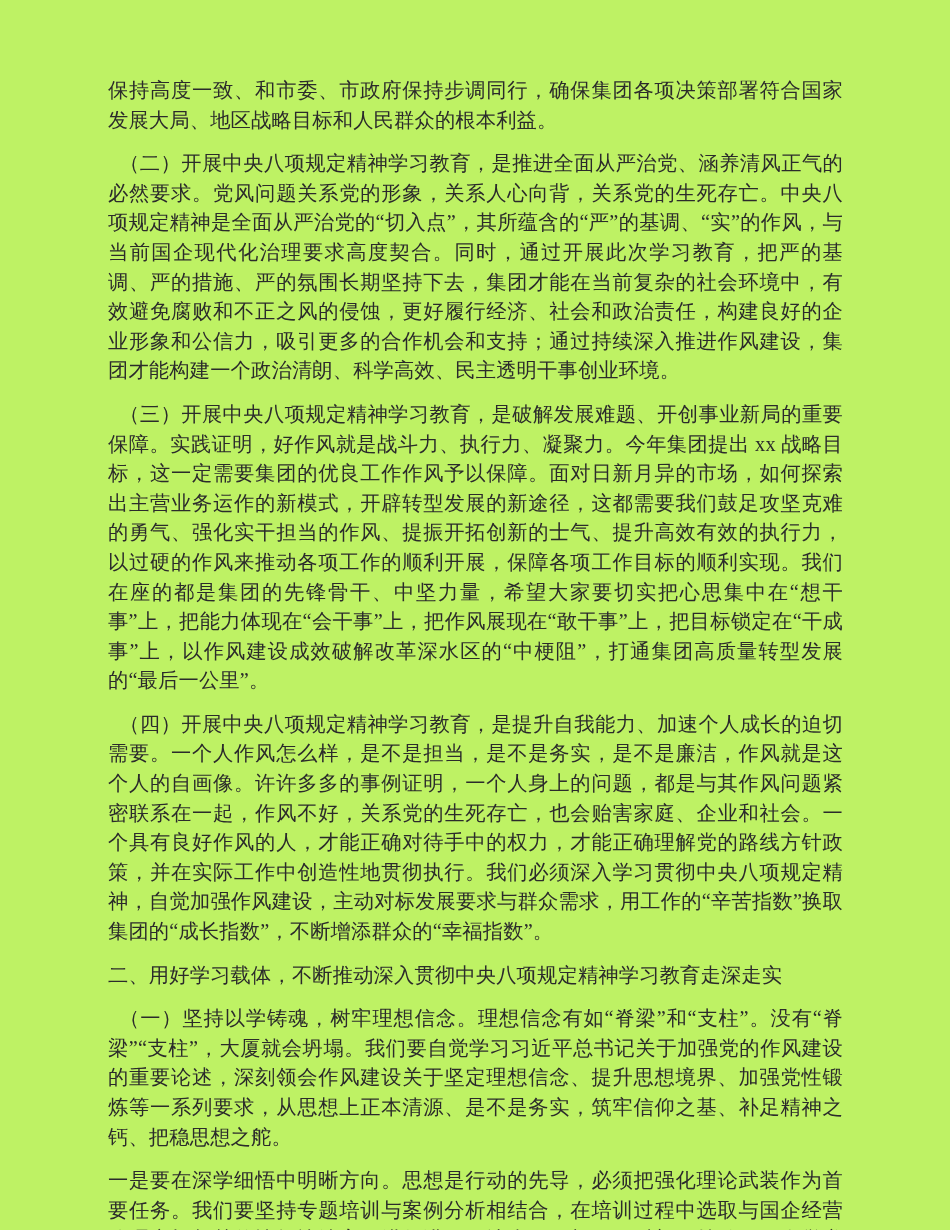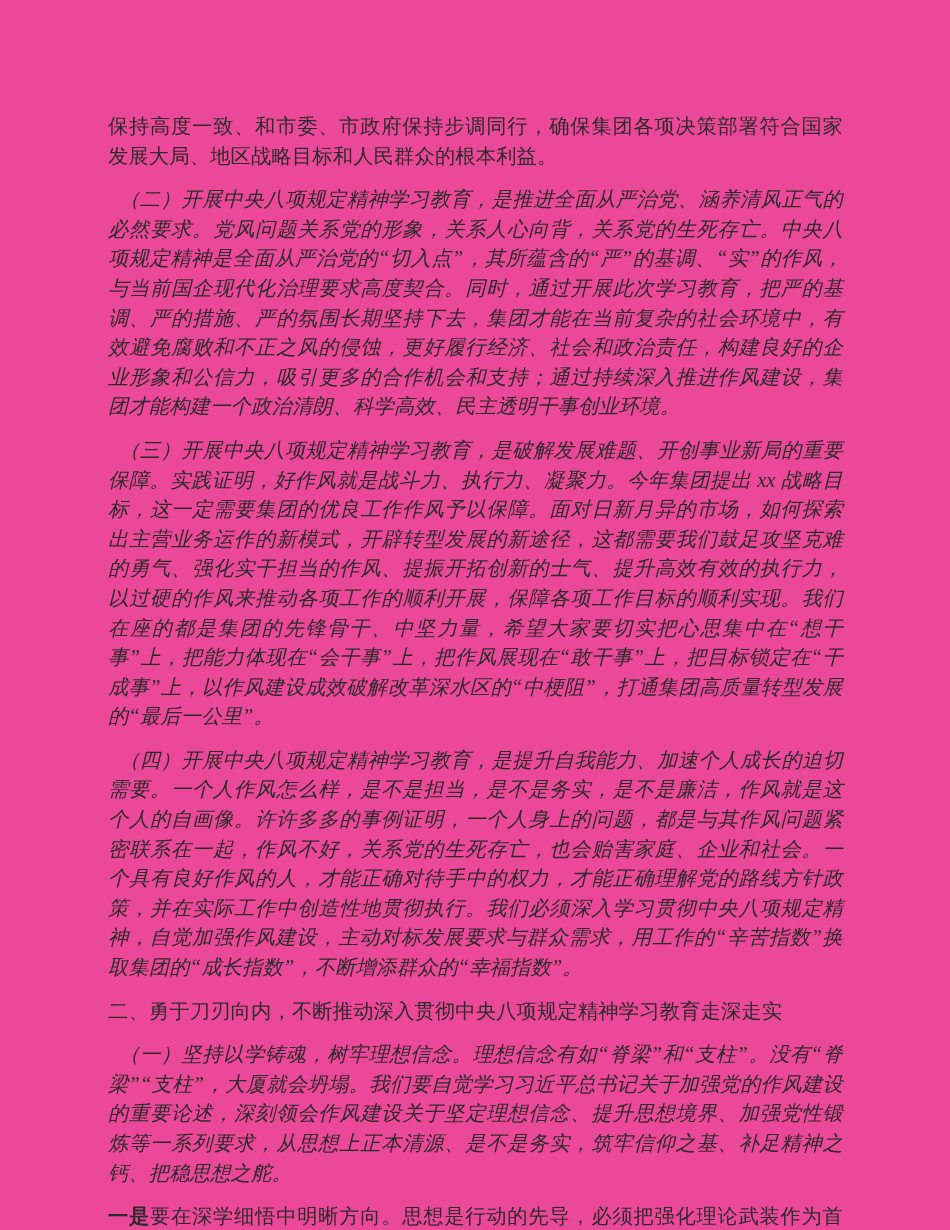--- a/index.html
+++ b/index.html
@@ -11,22 +11,22 @@
     width: 950px;
     height: 1230px;
     overflow: hidden;
     font-family: "Liberation Serif", "DejaVu Serif", serif;
     color: #2b2b2b;
   }
   .page {
     width: 950px;
     height: 1230px;
     box-sizing: border-box;
-    padding: 112px 107px 0 108px;
-    background: #ec4899;
+    padding: 76px 107px 0 108px;
+    background: #bef264;
   }
   .doc-body {
     width: 735px;
   }
   p.para {
     margin: 0 0 0 0;
     font-size: 20.3px;
     line-height: 29.6px;
     text-align: justify;
     text-justify: inter-ideograph;
@@ -37,40 +37,39 @@
   p.para + p.para {
     margin-top: 14px;
   }
   
   p.flush {
     text-indent: 0;
   }
   
   p.paren-lead {
     text-indent: 0.55em;
-    font-style: italic;
   }
   .bold-lead {
-    font-weight: bold;
+    font-weight: normal;
   }
 </style>
 </head>
 <body>
 
 <div class="page">
   <div class="doc-body">
 
     <p class="para flush">保持高度一致、和市委、市政府保持步调同行，确保集团各项决策部署符合国家发展大局、地区战略目标和人民群众的根本利益。</p>
 
     <p class="para paren-lead">（二）开展中央八项规定精神学习教育，是推进全面从严治党、涵养清风正气的必然要求。党风问题关系党的形象，关系人心向背，关系党的生死存亡。中央八项规定精神是全面从严治党的“切入点”，其所蕴含的“严”的基调、“实”的作风，与当前国企现代化治理要求高度契合。同时，通过开展此次学习教育，把严的基调、严的措施、严的氛围长期坚持下去，集团才能在当前复杂的社会环境中，有效避免腐败和不正之风的侵蚀，更好履行经济、社会和政治责任，构建良好的企业形象和公信力，吸引更多的合作机会和支持；通过持续深入推进作风建设，集团才能构建一个政治清朗、科学高效、民主透明干事创业环境。</p>
 
     <p class="para paren-lead">（三）开展中央八项规定精神学习教育，是破解发展难题、开创事业新局的重要保障。实践证明，好作风就是战斗力、执行力、凝聚力。今年集团提出 xx 战略目标，这一定需要集团的优良工作作风予以保障。面对日新月异的市场，如何探索出主营业务运作的新模式，开辟转型发展的新途径，这都需要我们鼓足攻坚克难的勇气、强化实干担当的作风、提振开拓创新的士气、提升高效有效的执行力，以过硬的作风来推动各项工作的顺利开展，保障各项工作目标的顺利实现。我们在座的都是集团的先锋骨干、中坚力量，希望大家要切实把心思集中在“想干事”上，把能力体现在“会干事”上，把作风展现在“敢干事”上，把目标锁定在“干成事”上，以作风建设成效破解改革深水区的“中梗阻”，打通集团高质量转型发展的“最后一公里”。</p>
 
     <p class="para paren-lead">（四）开展中央八项规定精神学习教育，是提升自我能力、加速个人成长的迫切需要。一个人作风怎么样，是不是担当，是不是务实，是不是廉洁，作风就是这个人的自画像。许许多多的事例证明，一个人身上的问题，都是与其作风问题紧密联系在一起，作风不好，关系党的生死存亡，也会贻害家庭、企业和社会。一个具有良好作风的人，才能正确对待手中的权力，才能正确理解党的路线方针政策，并在实际工作中创造性地贯彻执行。我们必须深入学习贯彻中央八项规定精神，自觉加强作风建设，主动对标发展要求与群众需求，用工作的“辛苦指数”换取集团的“成长指数”，不断增添群众的“幸福指数”。</p>
 
-    <p class="para flush">二、勇于刀刃向内，不断推动深入贯彻中央八项规定精神学习教育走深走实</p>
+    <p class="para flush">二、用好学习载体，不断推动深入贯彻中央八项规定精神学习教育走深走实</p>
 
     <p class="para paren-lead">（一）坚持以学铸魂，树牢理想信念。理想信念有如“脊梁”和“支柱”。没有“脊梁”“支柱”，大厦就会坍塌。我们要自觉学习习近平总书记关于加强党的作风建设的重要论述，深刻领会作风建设关于坚定理想信念、提升思想境界、加强党性锻炼等一系列要求，从思想上正本清源、是不是务实，筑牢信仰之基、补足精神之钙、把稳思想之舵。</p>
 
     <p class="para flush"><span class="bold-lead">一是</span><span>要在深学细悟中明晰方向。思想是行动的先导，必须把强化理论武装作为首要任务。我们要坚持专题培训与案例分析相结合，在培训过程中选取与国企经营管理密切相关的违规违法案例进行讲解，让党员干部职工时刻保持警醒，自觉遵守纪律规定；要坚持线下学习与线上自学相结合，逐字逐句研读八项规定及其实施细则，把握“精简文件简报”“改进调查研究”“厉行勤俭节约”等具体要求背后的政治考量，充分利用集团线上学习平台，用好学习载体，让党员干部职工切实能够利用碎片化时间随时随地开展学习，提高学习效率；要坚持理论讲解与交流研讨相结合，将学习教育与青年人才队伍建设一体谋划、一体推进，创新性开展研讨交流等活动，让“不想腐”的思想自觉深深扎根。</span></p>
 
   </div>
 </div>
 
 </body></html>

